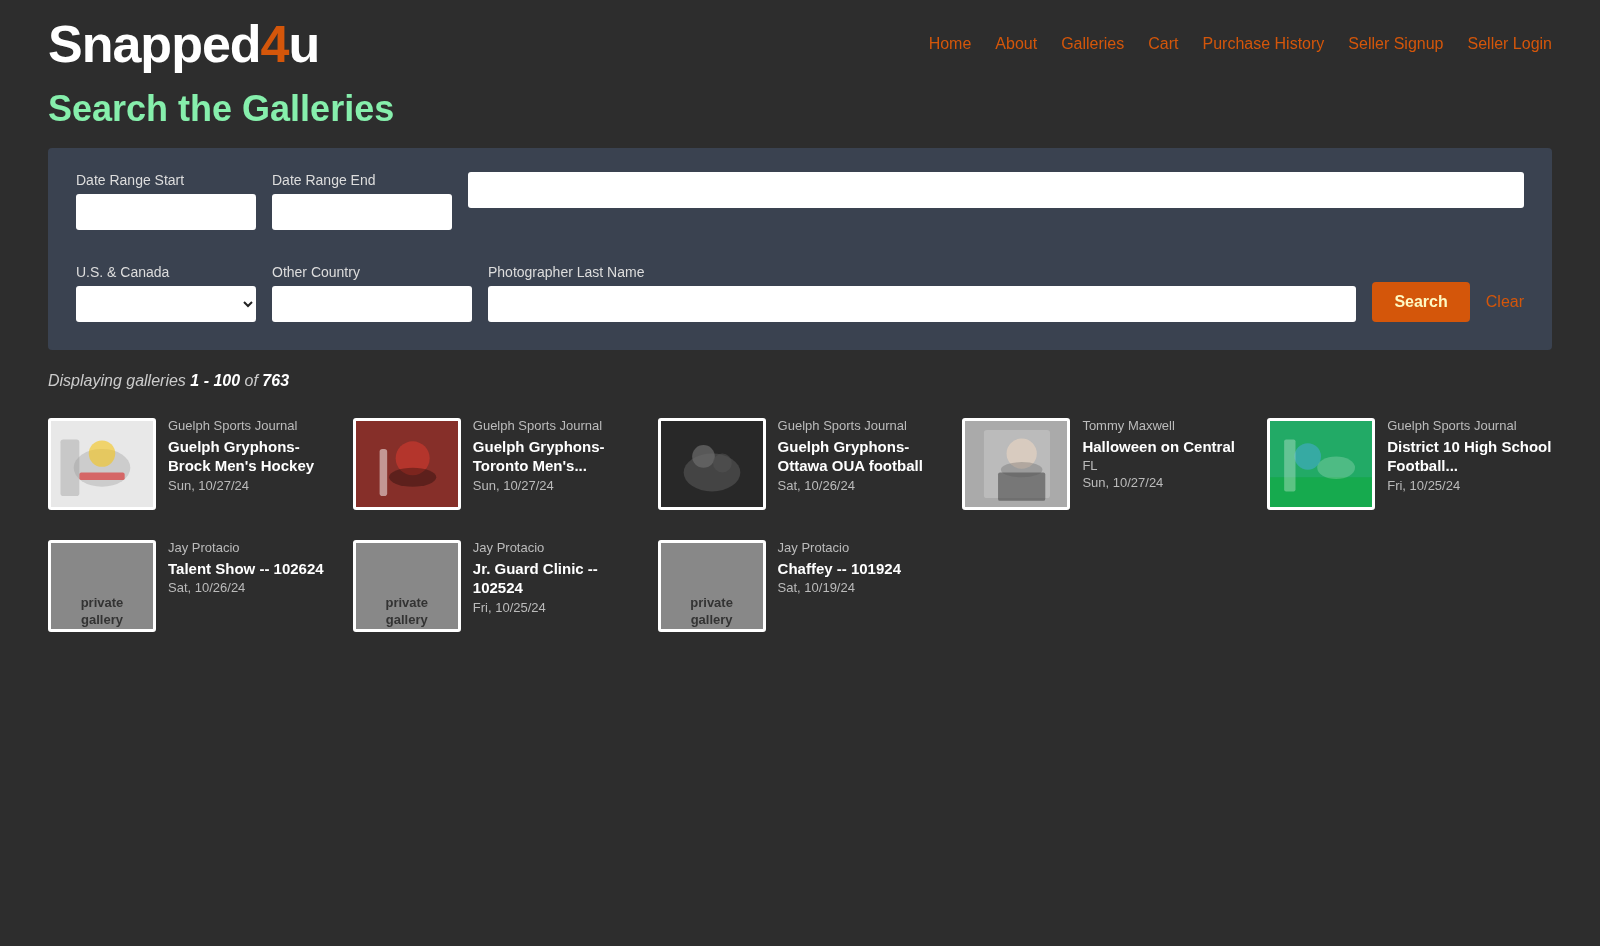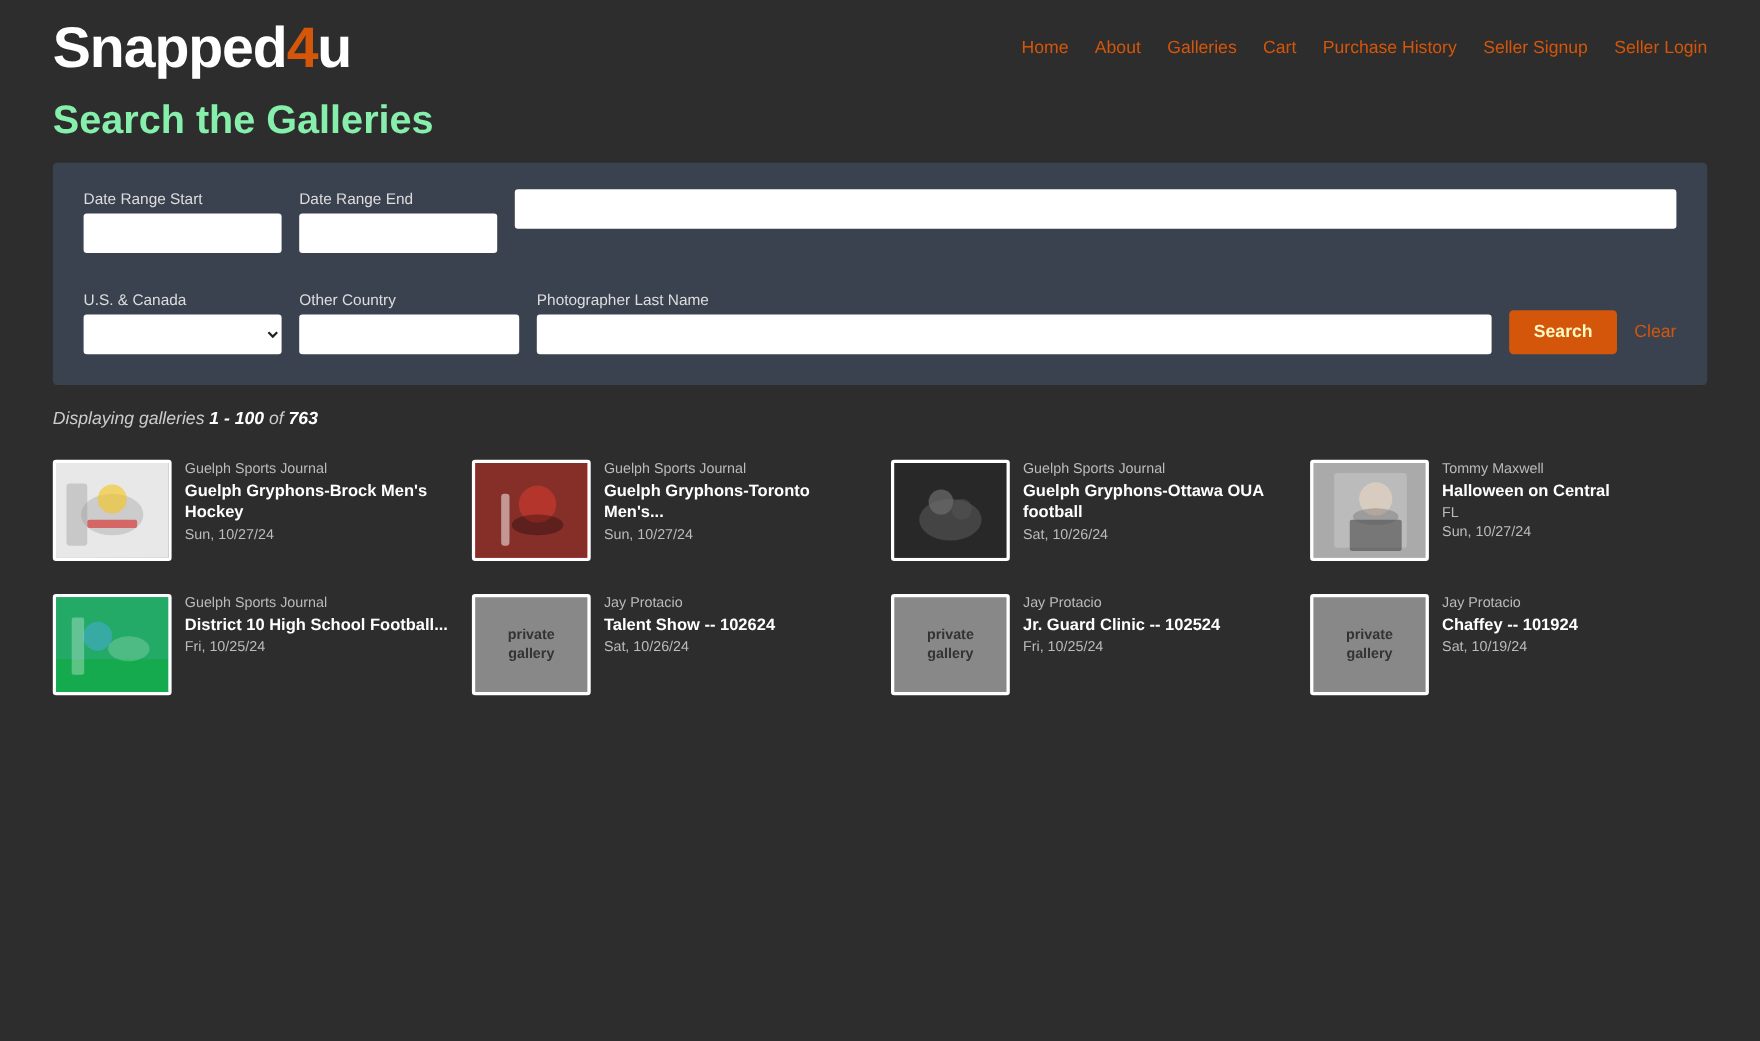--- a/index.html
+++ b/index.html
@@ -131,21 +131,21 @@
       font-size: 16px;
       color: #ccc;
       font-style: italic;
     }
     .results-info strong { font-weight: 700; color: #fff; }
 
     
     .gallery-grid {
       padding: 18px 48px 30px 48px;
       display: grid;
-      grid-template-columns: repeat(4, 1fr);
+      grid-template-columns: repeat(5, 1fr);
       gap: 30px 20px;
     }
     .gallery-item {
       display: flex;
       align-items: flex-start;
       gap: 12px;
       cursor: pointer;
     }
     .gallery-thumb {
       width: 108px;
@@ -161,21 +161,21 @@
       justify-content: center;
     }
     .private-gallery {
       background: #888;
       width: 108px;
       height: 92px;
       border: 3px solid #fff;
       border-radius: 3px;
       flex-shrink: 0;
       display: flex;
-      align-items: center;
+      align-items: flex-end;
       justify-content: center;
       font-size: 13px;
       color: #333;
       font-weight: 600;
       text-align: center;
       line-height: 1.3;
     }
     .gallery-info {
       display: flex;
       flex-direction: column;

